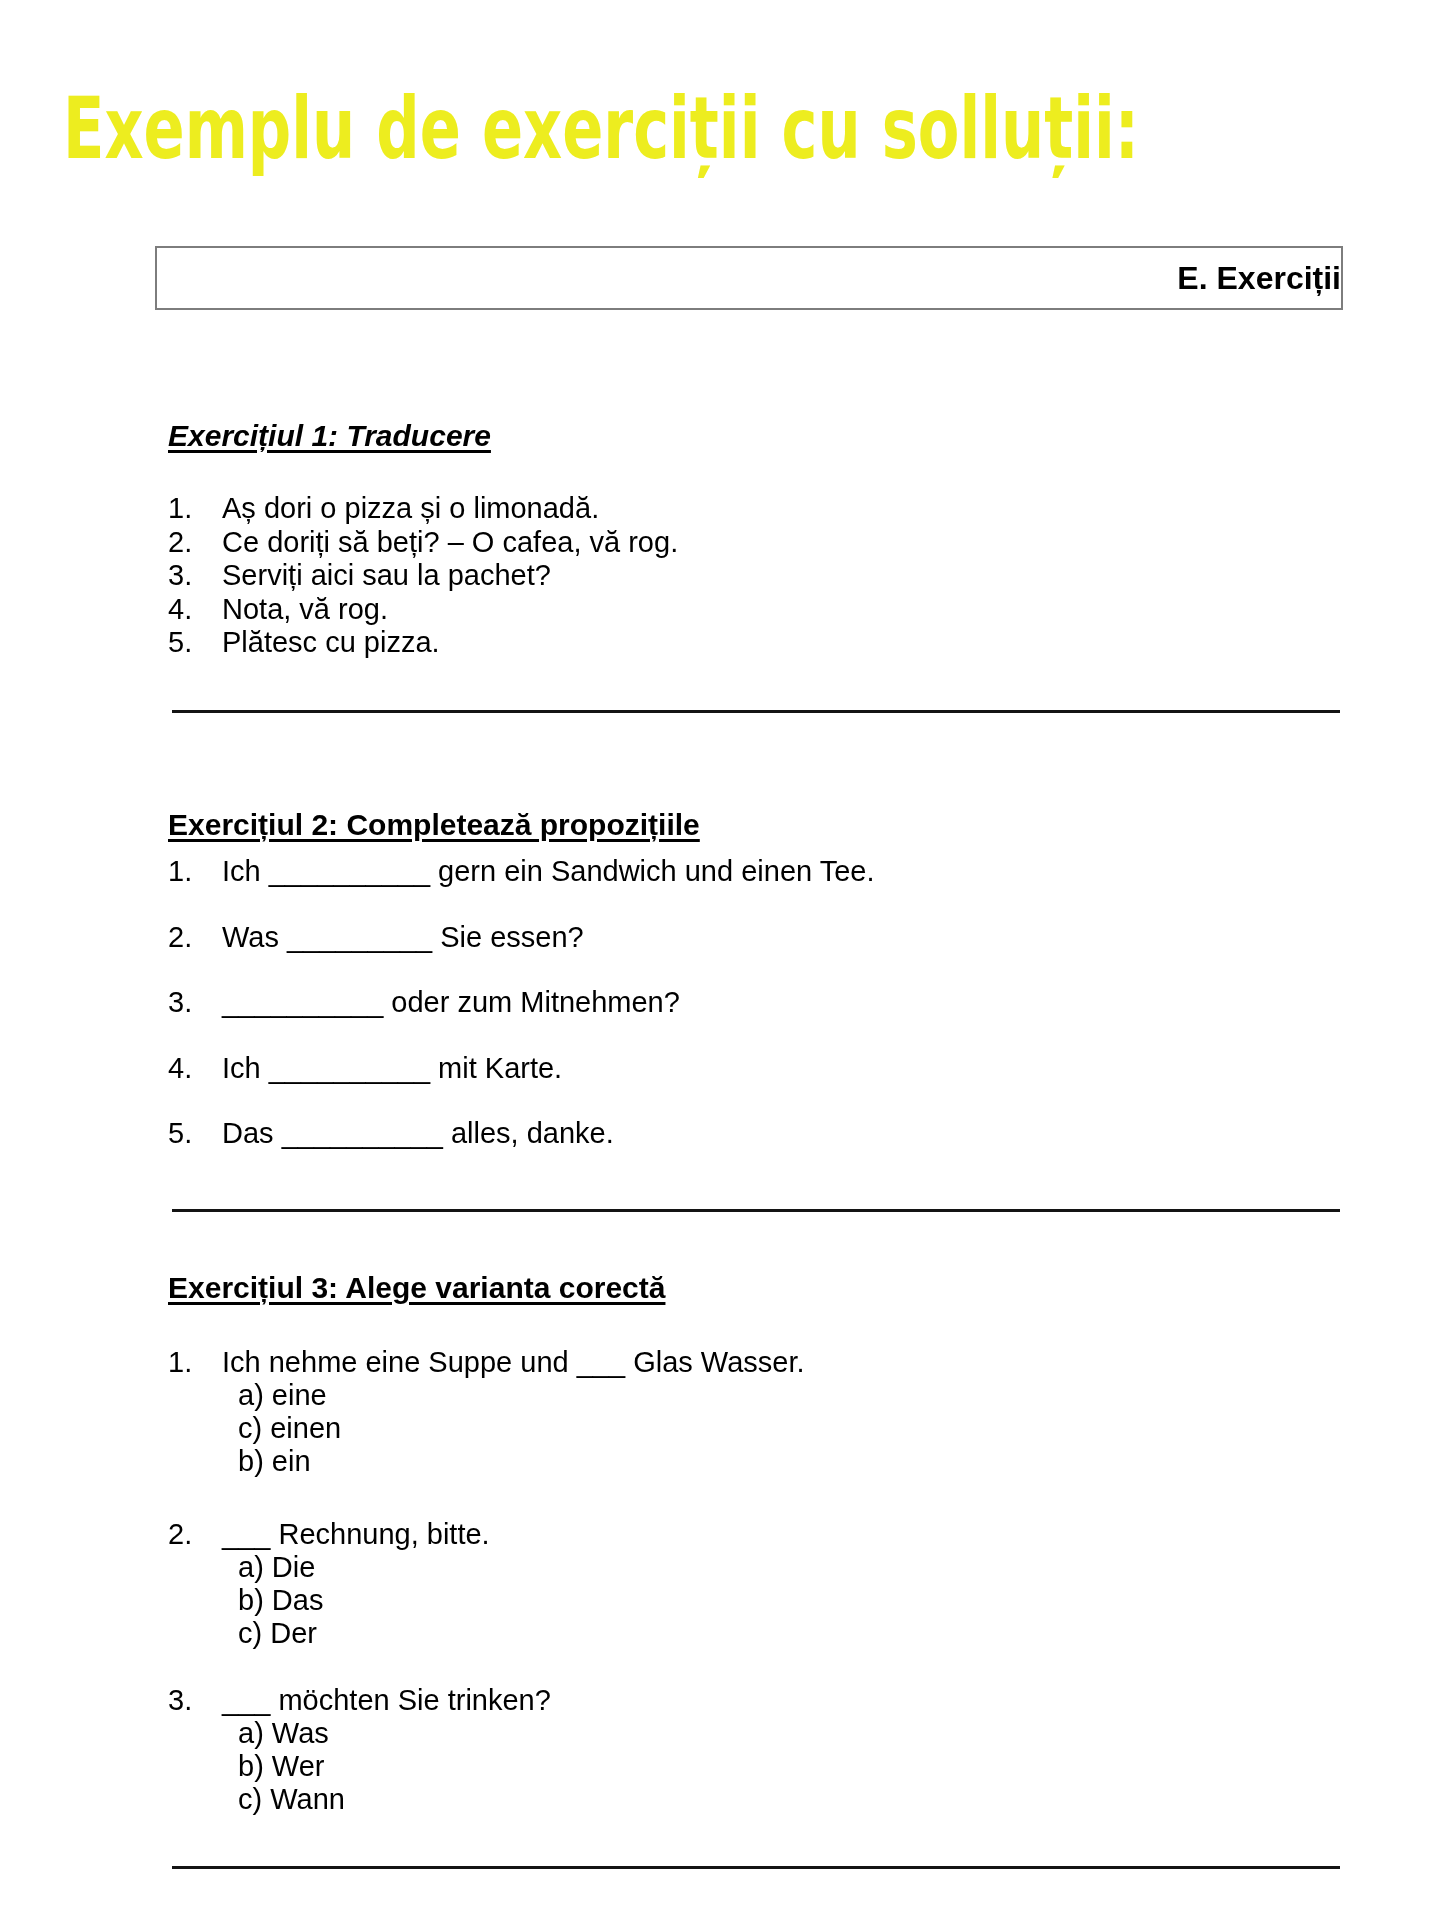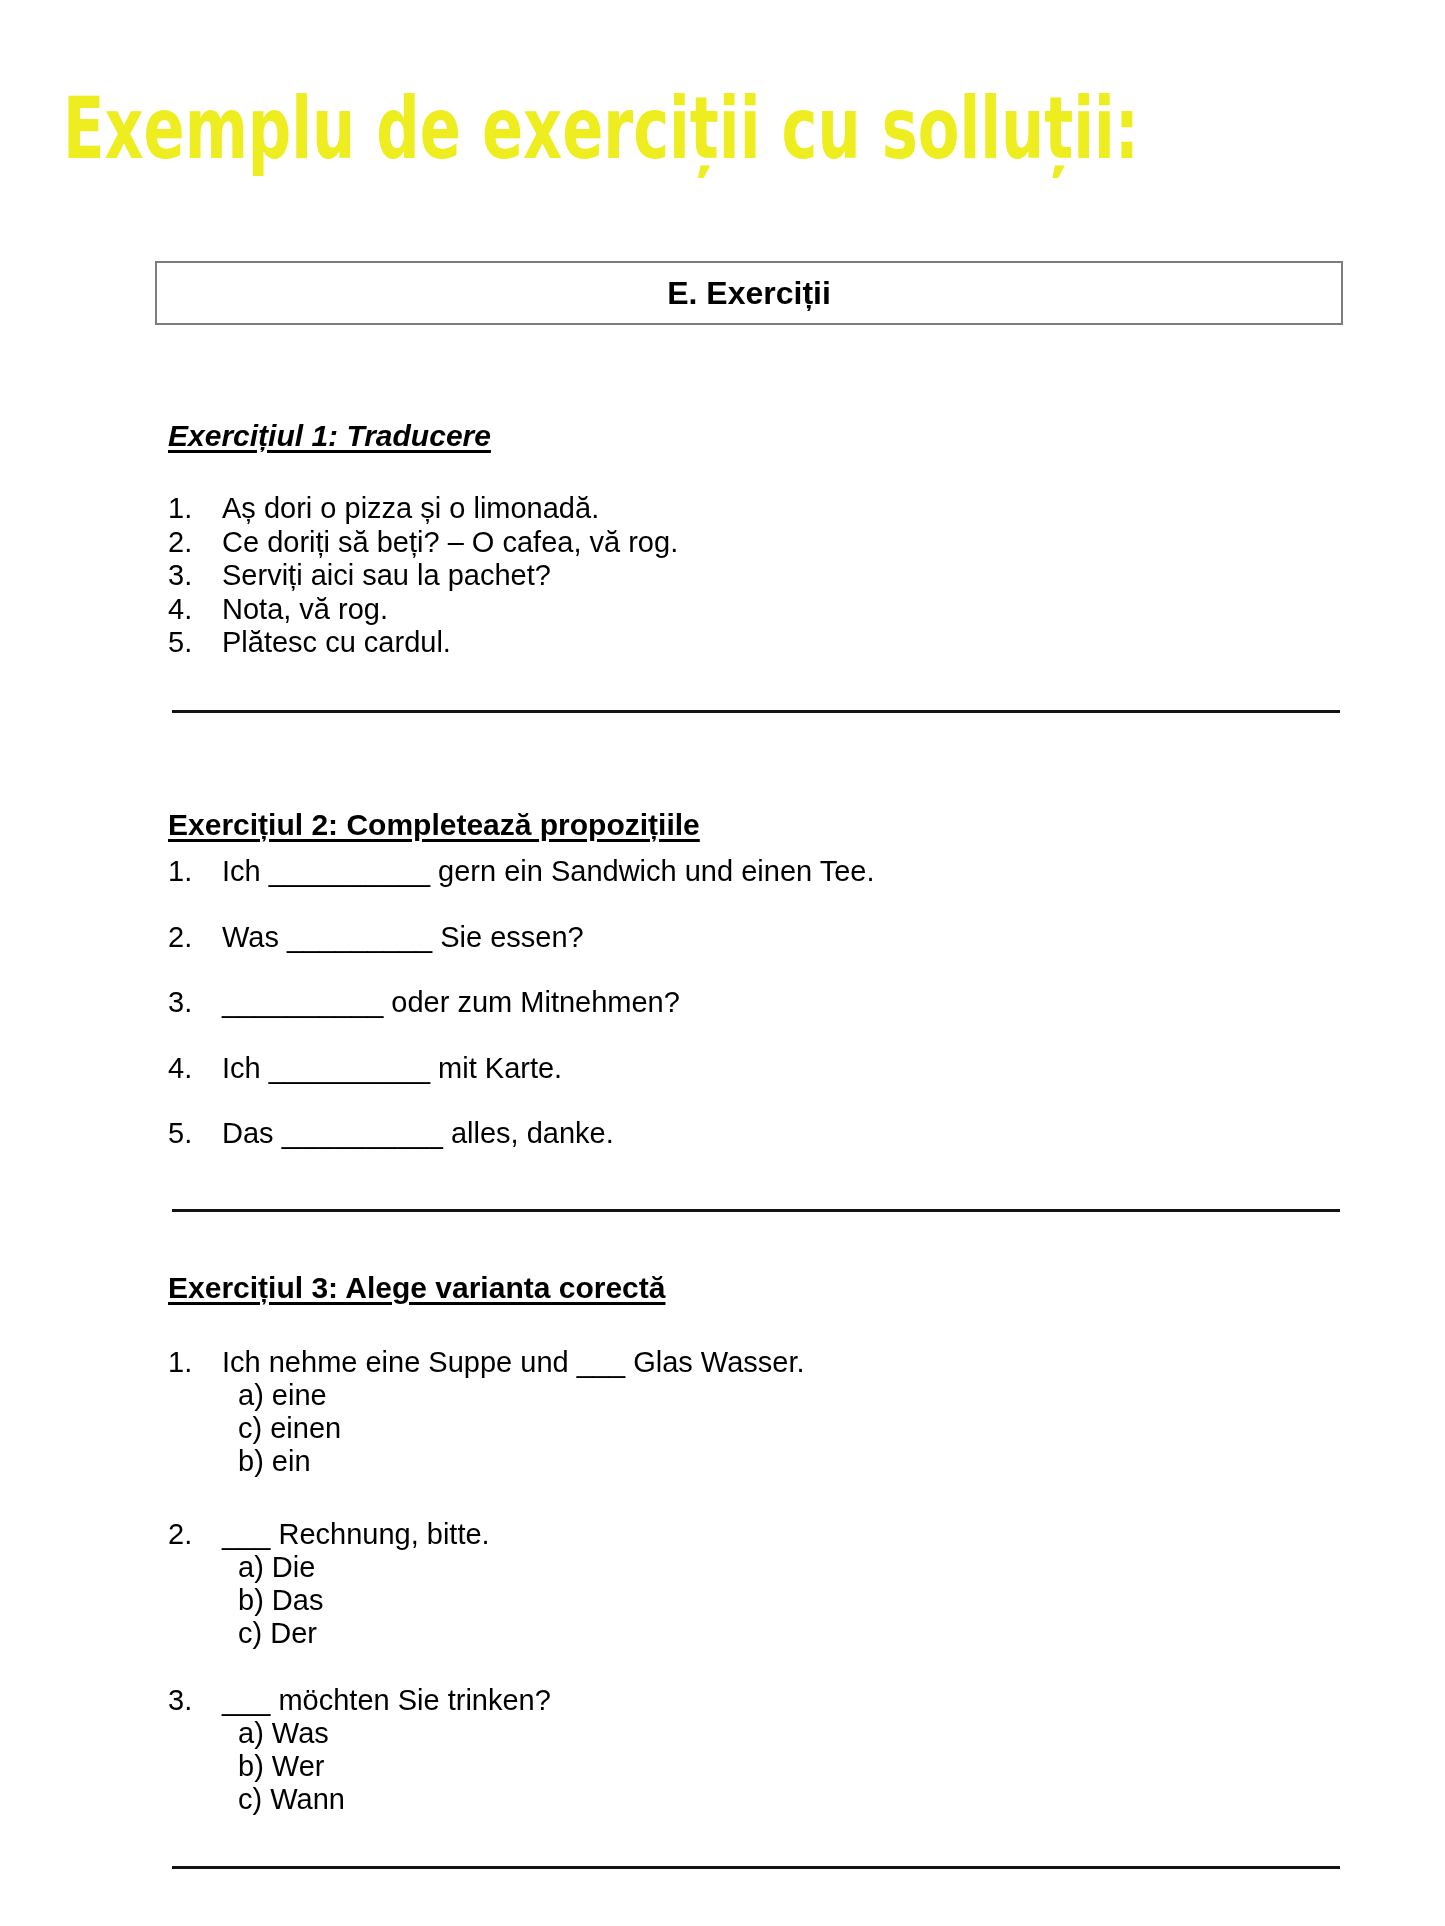--- a/index.html
+++ b/index.html
@@ -28,27 +28,27 @@
     font-weight: bold;
     paint-order: stroke fill;
     stroke-linejoin: round;
     stroke-linecap: round;
   }
 
   
   .header-box {
     position: absolute;
     left: 155px;
-    top: 261px;
+    top: 246px;
     width: 1188px;
     height: 64px;
     border: 2px solid #7d7d7d;
     display: flex;
     align-items: center;
-    justify-content: center;
+    justify-content: flex-end;
   }
   .header-box .header-label {
     font-size: 32px;
     font-weight: bold;
   }
 
   .section-heading {
     position: absolute;
     left: 168px;
     font-size: 30px;
@@ -118,21 +118,21 @@
     <div class="row">
       <span class="num">3.</span>
       <span>Serviți aici sau la pachet?</span>
     </div>
     <div class="row">
       <span class="num">4.</span>
       <span>Nota, vă rog.</span>
     </div>
     <div class="row">
       <span class="num">5.</span>
-      <span>Plătesc cu cardul.</span>
+      <span>Plătesc cu pizza.</span>
     </div>
   </div>
 
   <div class="divider divider-1"></div>
 
   <div class="section-heading heading-2">Exercițiul 2: Completează propozițiile</div>
   <div class="list list-2">
     <div class="row">
       <span class="num">1.</span>
       <span>Ich __________ gern ein Sandwich und einen Tee.</span>

